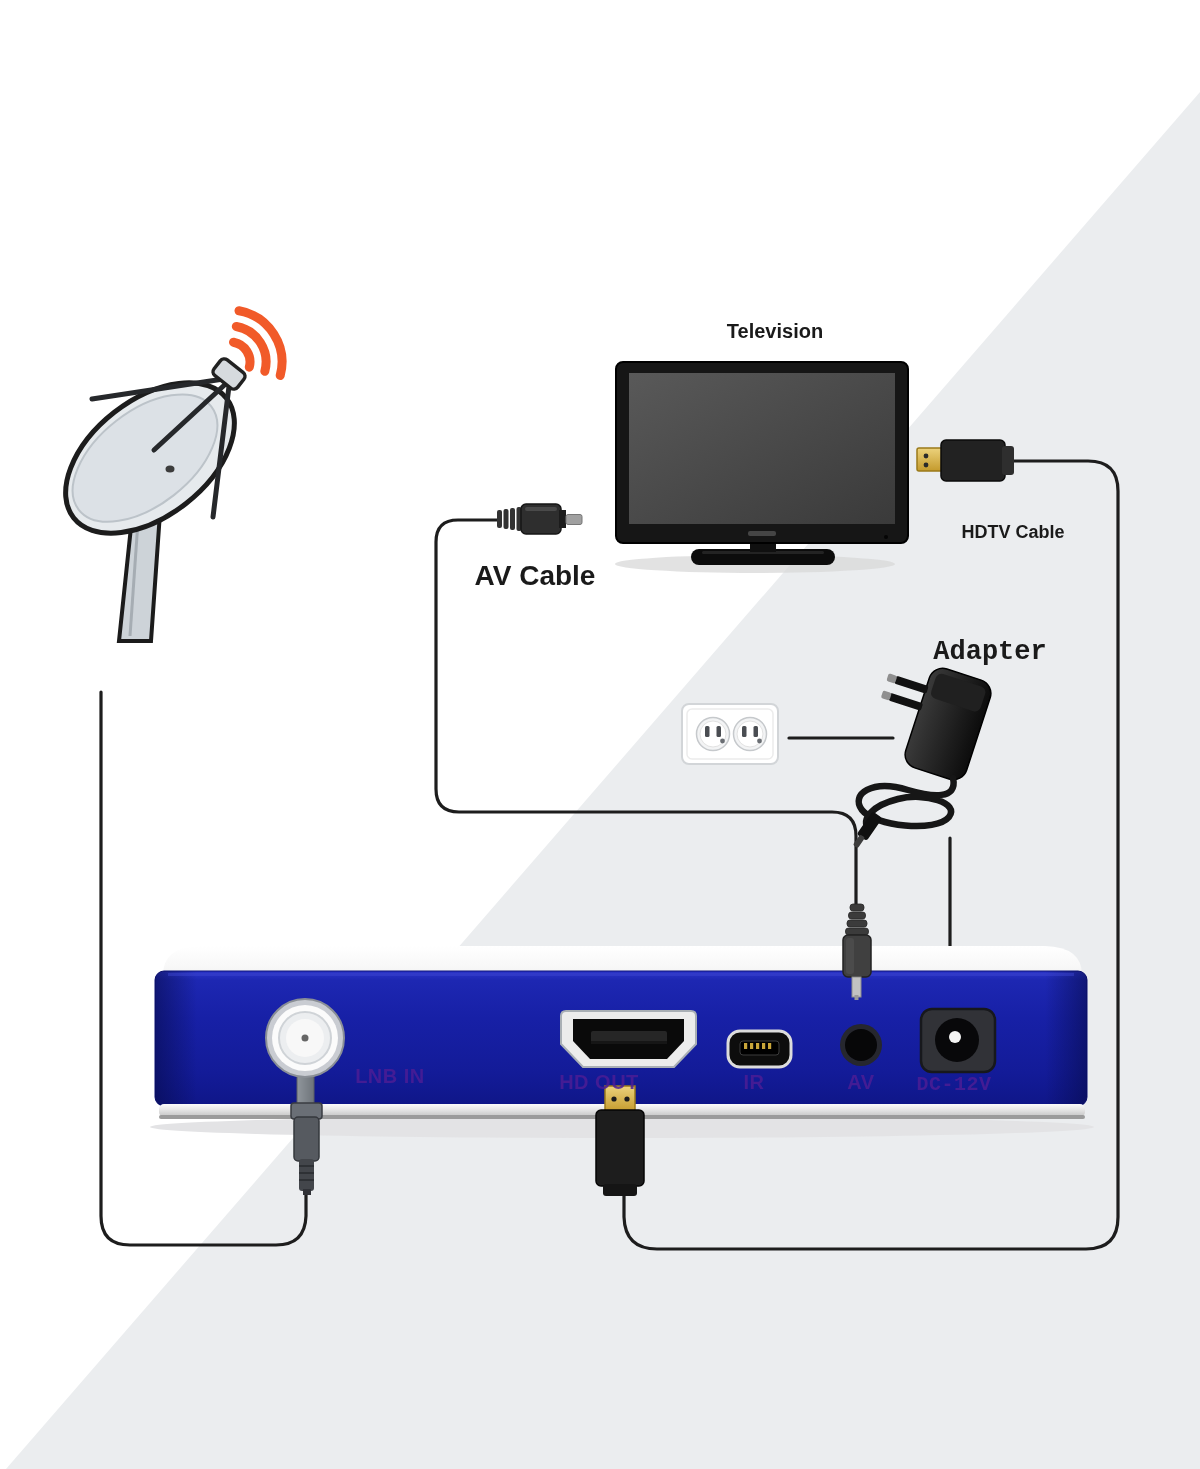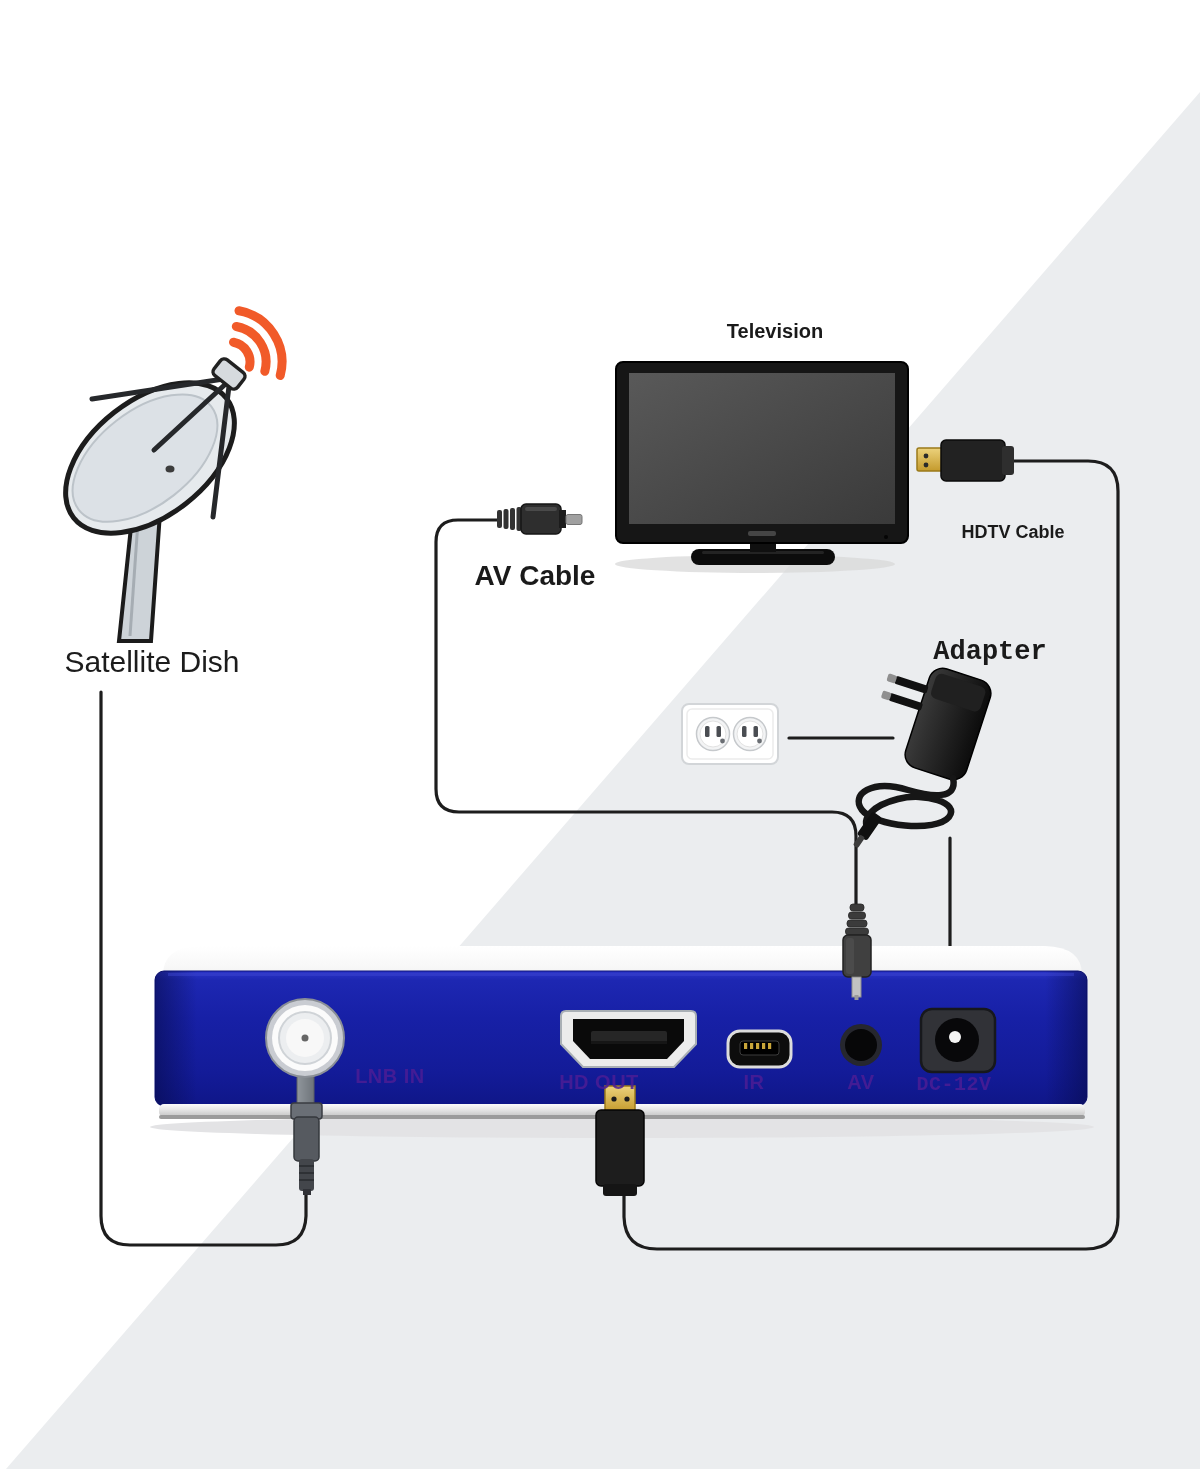--- a/index.html
+++ b/index.html
@@ -241,21 +241,20 @@
     <circle cx="627" cy="1099" r="2.6" fill="#1c1c1c"></circle>
     <rect x="596" y="1110" width="48" height="76" rx="5" fill="#1d1d1d" stroke="#050505" stroke-width="1.5"></rect>
     <rect x="603" y="1184" width="34" height="12" rx="3" fill="#151515"></rect>
   </g>
 </svg>
 
 <div class="lbl lbl-television">Television</div>
 <div class="lbl lbl-hdtv">HDTV Cable</div>
 <div class="lbl lbl-av">AV Cable</div>
 <div class="lbl lbl-adapter">Adapter</div>
-<div class="lbl lbl-dish">Satellite Dish</div>
 
 <div class="port-lbl port-lnb">LNB IN</div>
 <div class="port-lbl port-hdout">HD OUT</div>
 <div class="port-lbl port-ir">IR</div>
 <div class="port-lbl port-av">AV</div>
 <div class="port-lbl port-dc">DC-12V</div>
 
 </div>
 
 </body></html>

